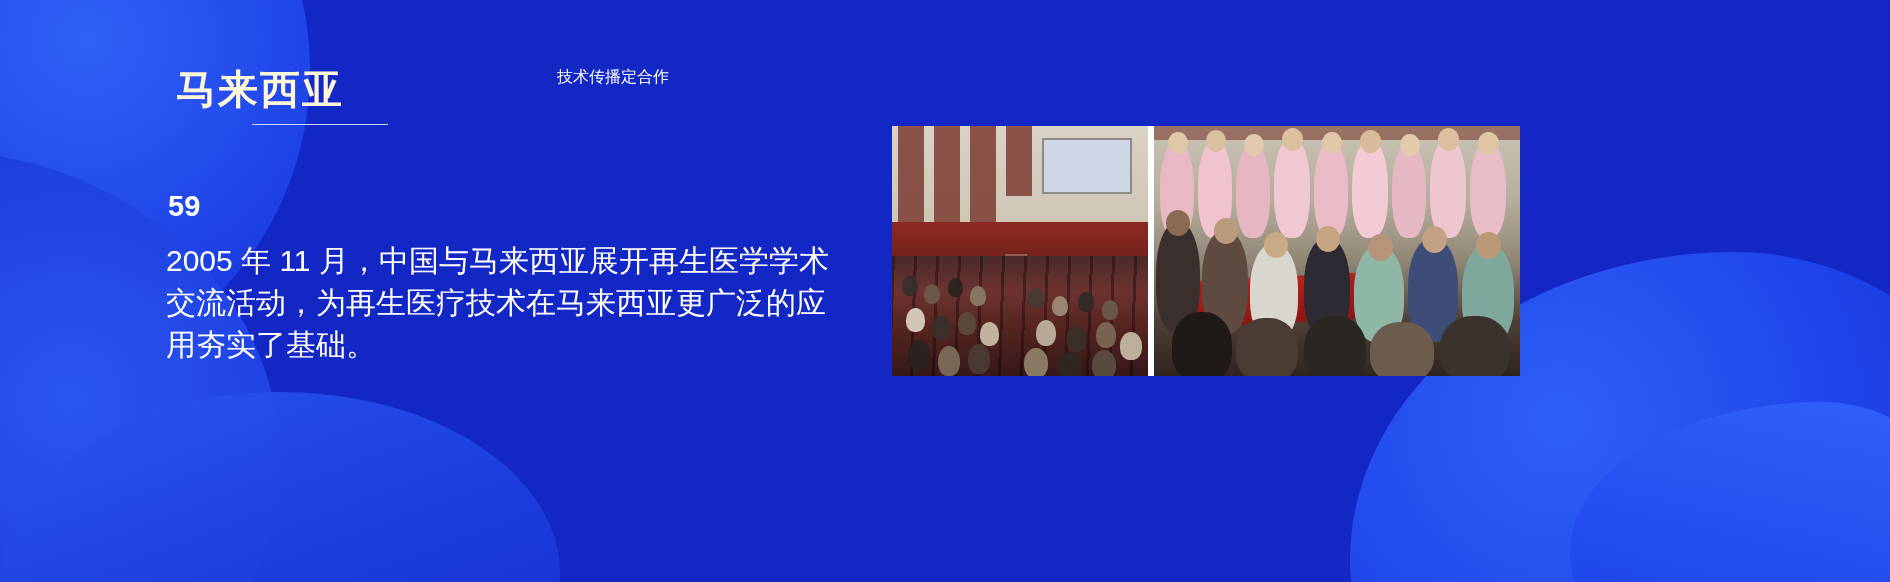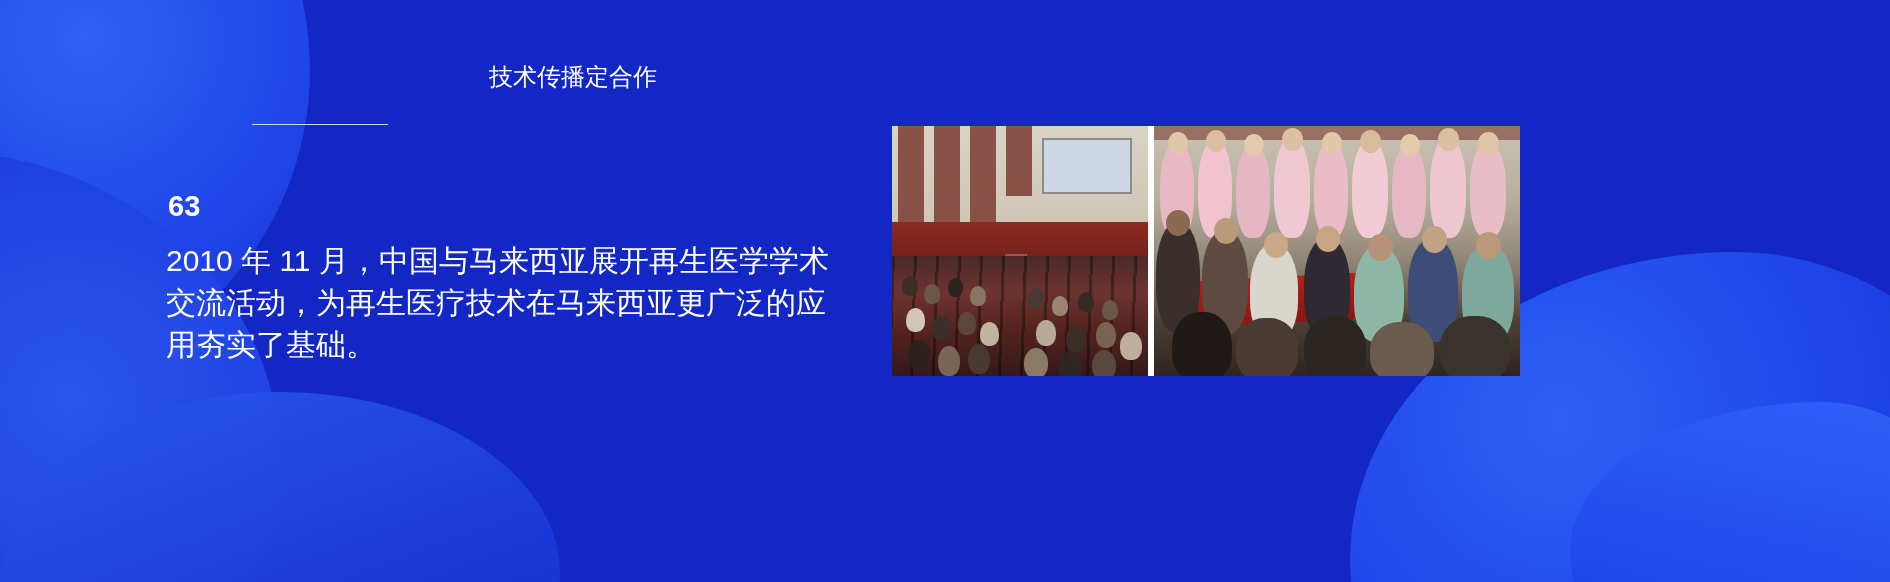--- a/index.html
+++ b/index.html
@@ -94,23 +94,23 @@
     width: 136px;
     height: 0;
     border-top: 1px solid #cfd6ff;
     z-index: 5;
   }
   .slogan {
     position: absolute;
     left: 489px;
     top: 62px;
     width: 180px;
-    text-align: left;
+    text-align: right;
     color: #ffffff;
-    font-size: 24px;
+    font-size: 16px;
     line-height: 29px;
     z-index: 5;
   }
 
   
   .item-number {
     position: absolute;
     left: 168px;
     top: 190px;
     font-size: 29px;
@@ -228,28 +228,29 @@
 
 <div class="slide">
 
   <div class="blob-left"></div>
   <div class="blob-left2"></div>
   <div class="blob-bottom"></div>
   <div class="blob-right3"></div>
   <div class="blob-right"></div>
   <div class="blob-right2"></div>
 
+  <div class="country-title">马来西亚</div>
   <div class="title-rule"></div>
 
   <div class="slogan">
     <div>技术传播定合作</div>
   </div>
 
-  <div class="item-number">63</div>
-  <div class="body-text">2010 年 11 月，中国与马来西亚展开再生医学学术交流活动，为再生医疗技术在马来西亚更广泛的应用夯实了基础。</div>
+  <div class="item-number">59</div>
+  <div class="body-text">2005 年 11 月，中国与马来西亚展开再生医学学术交流活动，为再生医疗技术在马来西亚更广泛的应用夯实了基础。</div>
 
   <div class="photo-frame">
 
     <div class="photo photo-a">
       <div class="pa-wall"></div>
       <div class="pa-stripe" style="left:6px;"></div>
       <div class="pa-stripe" style="left:42px;"></div>
       <div class="pa-stripe" style="left:78px;"></div>
       <div class="pa-stripe" style="left:114px;height:70px;"></div>
       <div class="pa-screen"></div>

